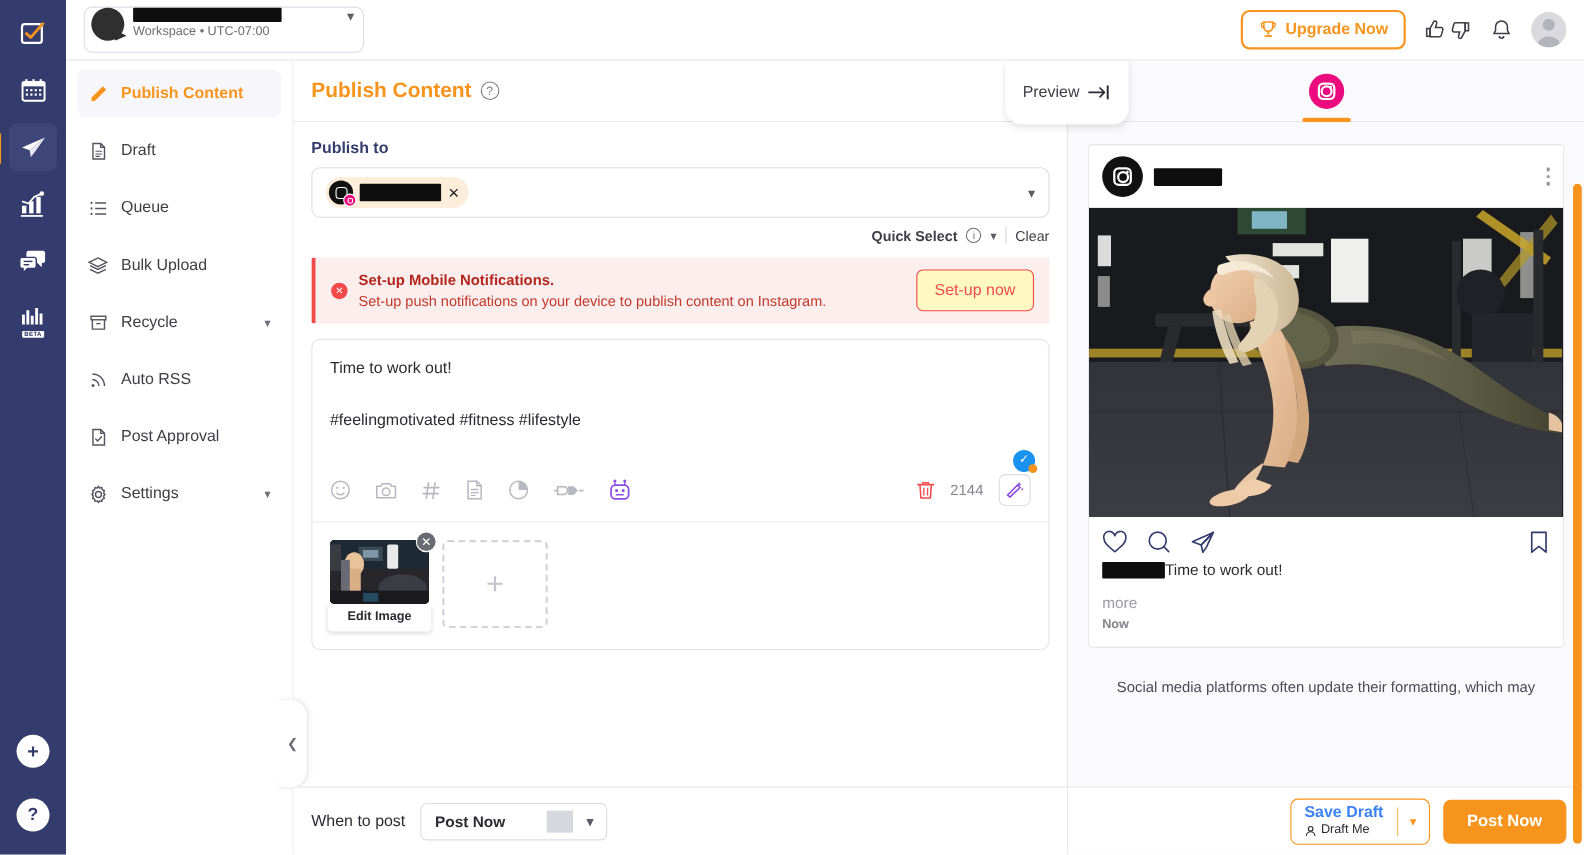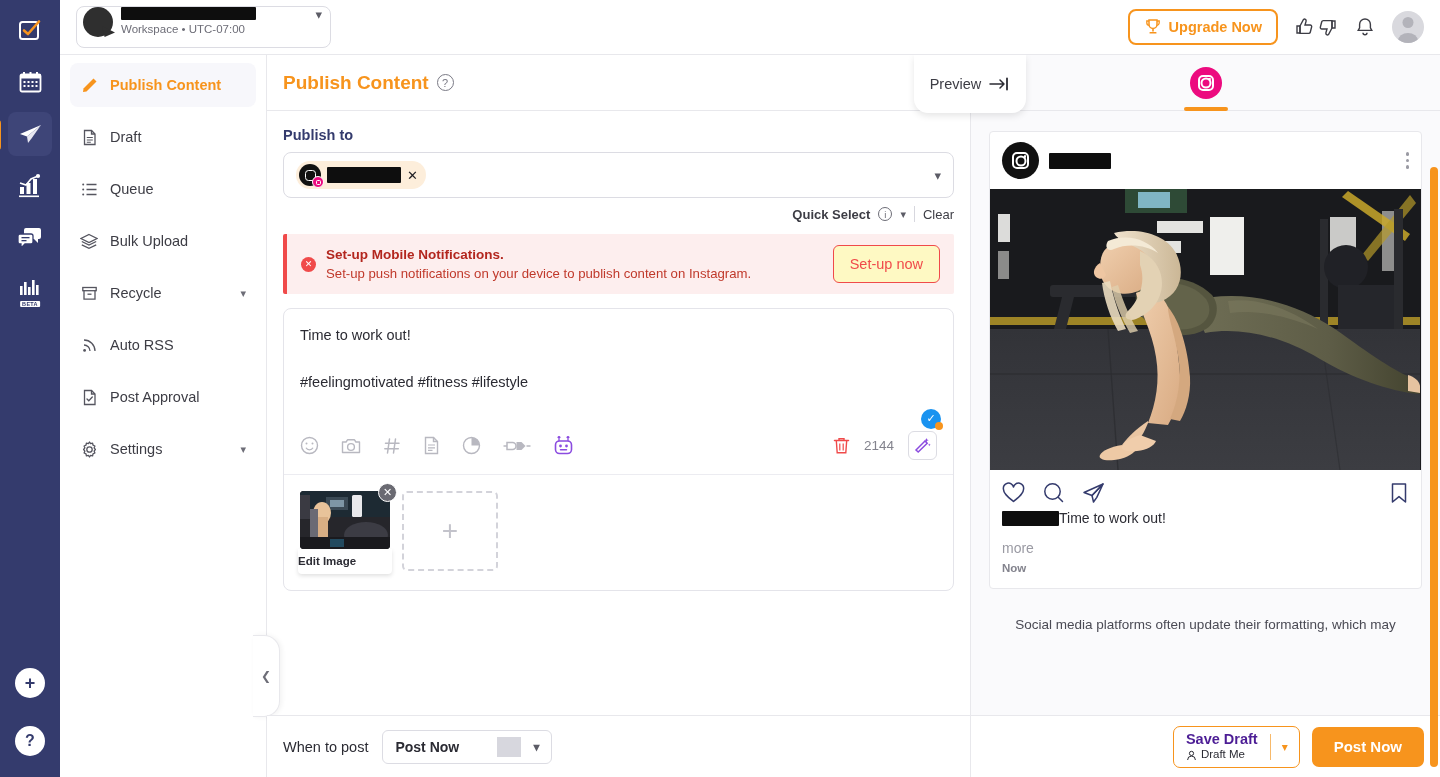--- a/index.html
+++ b/index.html
@@ -254,21 +254,21 @@
     width: 90px; height: 58px; border-radius: 4px; overflow: hidden;
     background: #2b2b30; position: relative;
   }
   .thumb-x {
     position: absolute; right: -7px; top: -8px;
     width: 19px; height: 19px; border-radius: 50%;
     background: #6a6a72; color: #fff; display:flex;align-items:center;justify-content:center;
     font-size: 11px; cursor: pointer; border: 1.5px solid #fff;
   }
   .edit-image {
-    background: #fff; text-align: left; font-size: 11.5px; font-weight: bold;
+    background: #fff; text-align: center; font-size: 11.5px; font-weight: bold;
     color: #2b2b33; padding: 6px 0 7px 0; cursor: pointer;
     box-shadow: 0 2px 4px rgba(0,0,0,.12); border-radius: 0 0 4px 4px;
     width: 94px; margin-left: -2px;
   }
   .add-media {
     width: 96px; height: 80px; border: 2px dashed #d3d3da; border-radius: 5px;
     display:flex;align-items:center;justify-content:center;
     color:#c3c3cb; font-size: 28px; font-weight: 300; cursor: pointer;
   }
 
@@ -347,21 +347,21 @@
   .preview-footer {
     height: 62px; flex: 0 0 62px; border-top: 1px solid #e8e8ec;
     display:flex; align-items:center; justify-content:flex-end; gap: 12px;
     padding: 0 16px; background:#fff;
   }
   .save-draft {
     display:flex; align-items:center; border: 1.5px solid #f7941d; border-radius: 7px;
     height: 42px; cursor: pointer; background:#fff;
   }
   .sd-text { display:flex; flex-direction:column; padding: 0 12px; line-height:1.2; }
-  .sd-title { color: #4c1d95; font-weight: bold; font-size: 14.5px; }
+  .sd-title { color: #3b82f6; font-weight: bold; font-size: 14.5px; }
   .sd-sub { color:#2b2b33; font-size: 11.5px; display:flex; align-items:center; gap:4px; }
   .sd-div { width:1px; height:26px; background:#f7b96a; }
   .sd-cv { padding: 0 11px; color: #f7941d; font-size: 12px; }
   .post-now-btn {
     background: #f7941d; color: #fff; border:none; border-radius: 7px;
     height: 40px; padding: 0 22px; font-size: 15px; font-weight: bold; cursor:pointer;
     font-family: "Liberation Sans", sans-serif;
   }
 
   

